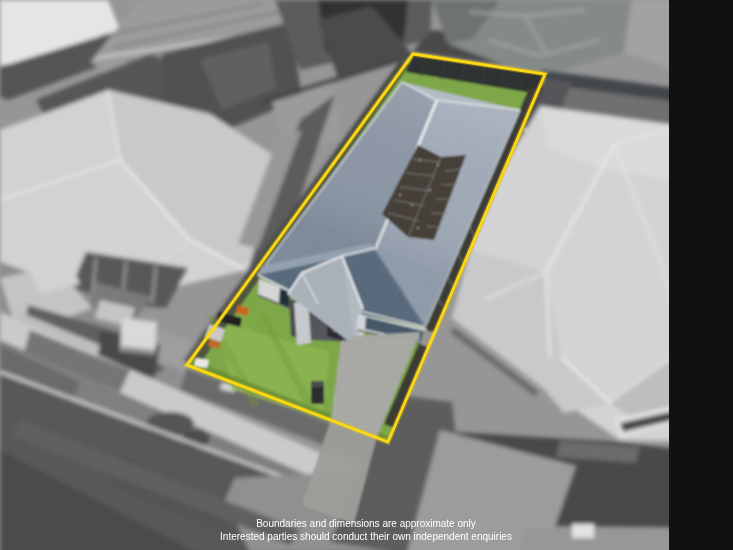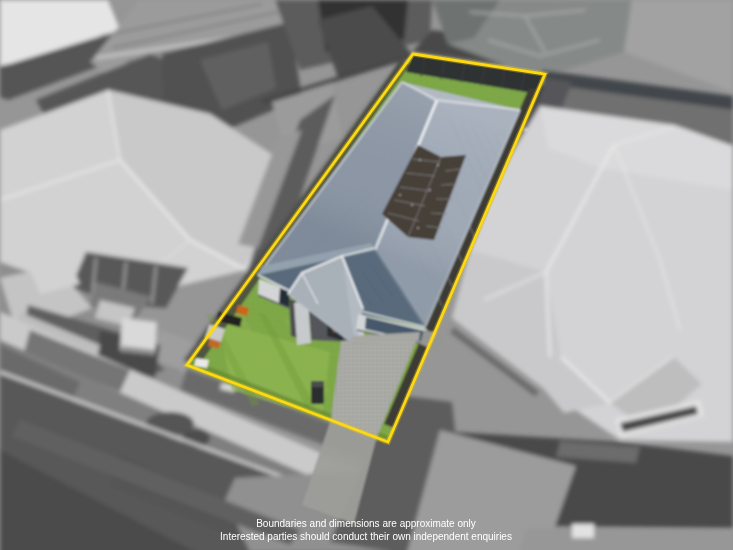--- a/index.html
+++ b/index.html
@@ -1,16 +1,16 @@
 <!DOCTYPE html>
 <html><head>
 <meta charset="utf-8">
 <style>
   html,body{margin:0;padding:0;background:#111;}
-  #scene{width:733px;height:550px;position:relative;overflow:hidden;font-family:"Liberation Sans",sans-serif;}
+  #scene{width:669px;height:550px;position:relative;overflow:hidden;font-family:"Liberation Sans",sans-serif;}
 </style>
 </head>
 <body>
 <div id="scene">
 <svg width="733" height="550" viewBox="0 0 733 550" xmlns="http://www.w3.org/2000/svg">
 <defs>
   <filter id="bgblur" x="-5%" y="-5%" width="110%" height="110%">
           <feGaussianBlur stdDeviation="1.9"></feGaussianBlur>
         </filter>
   <filter id="softblur" x="-5%" y="-5%" width="110%" height="110%">

